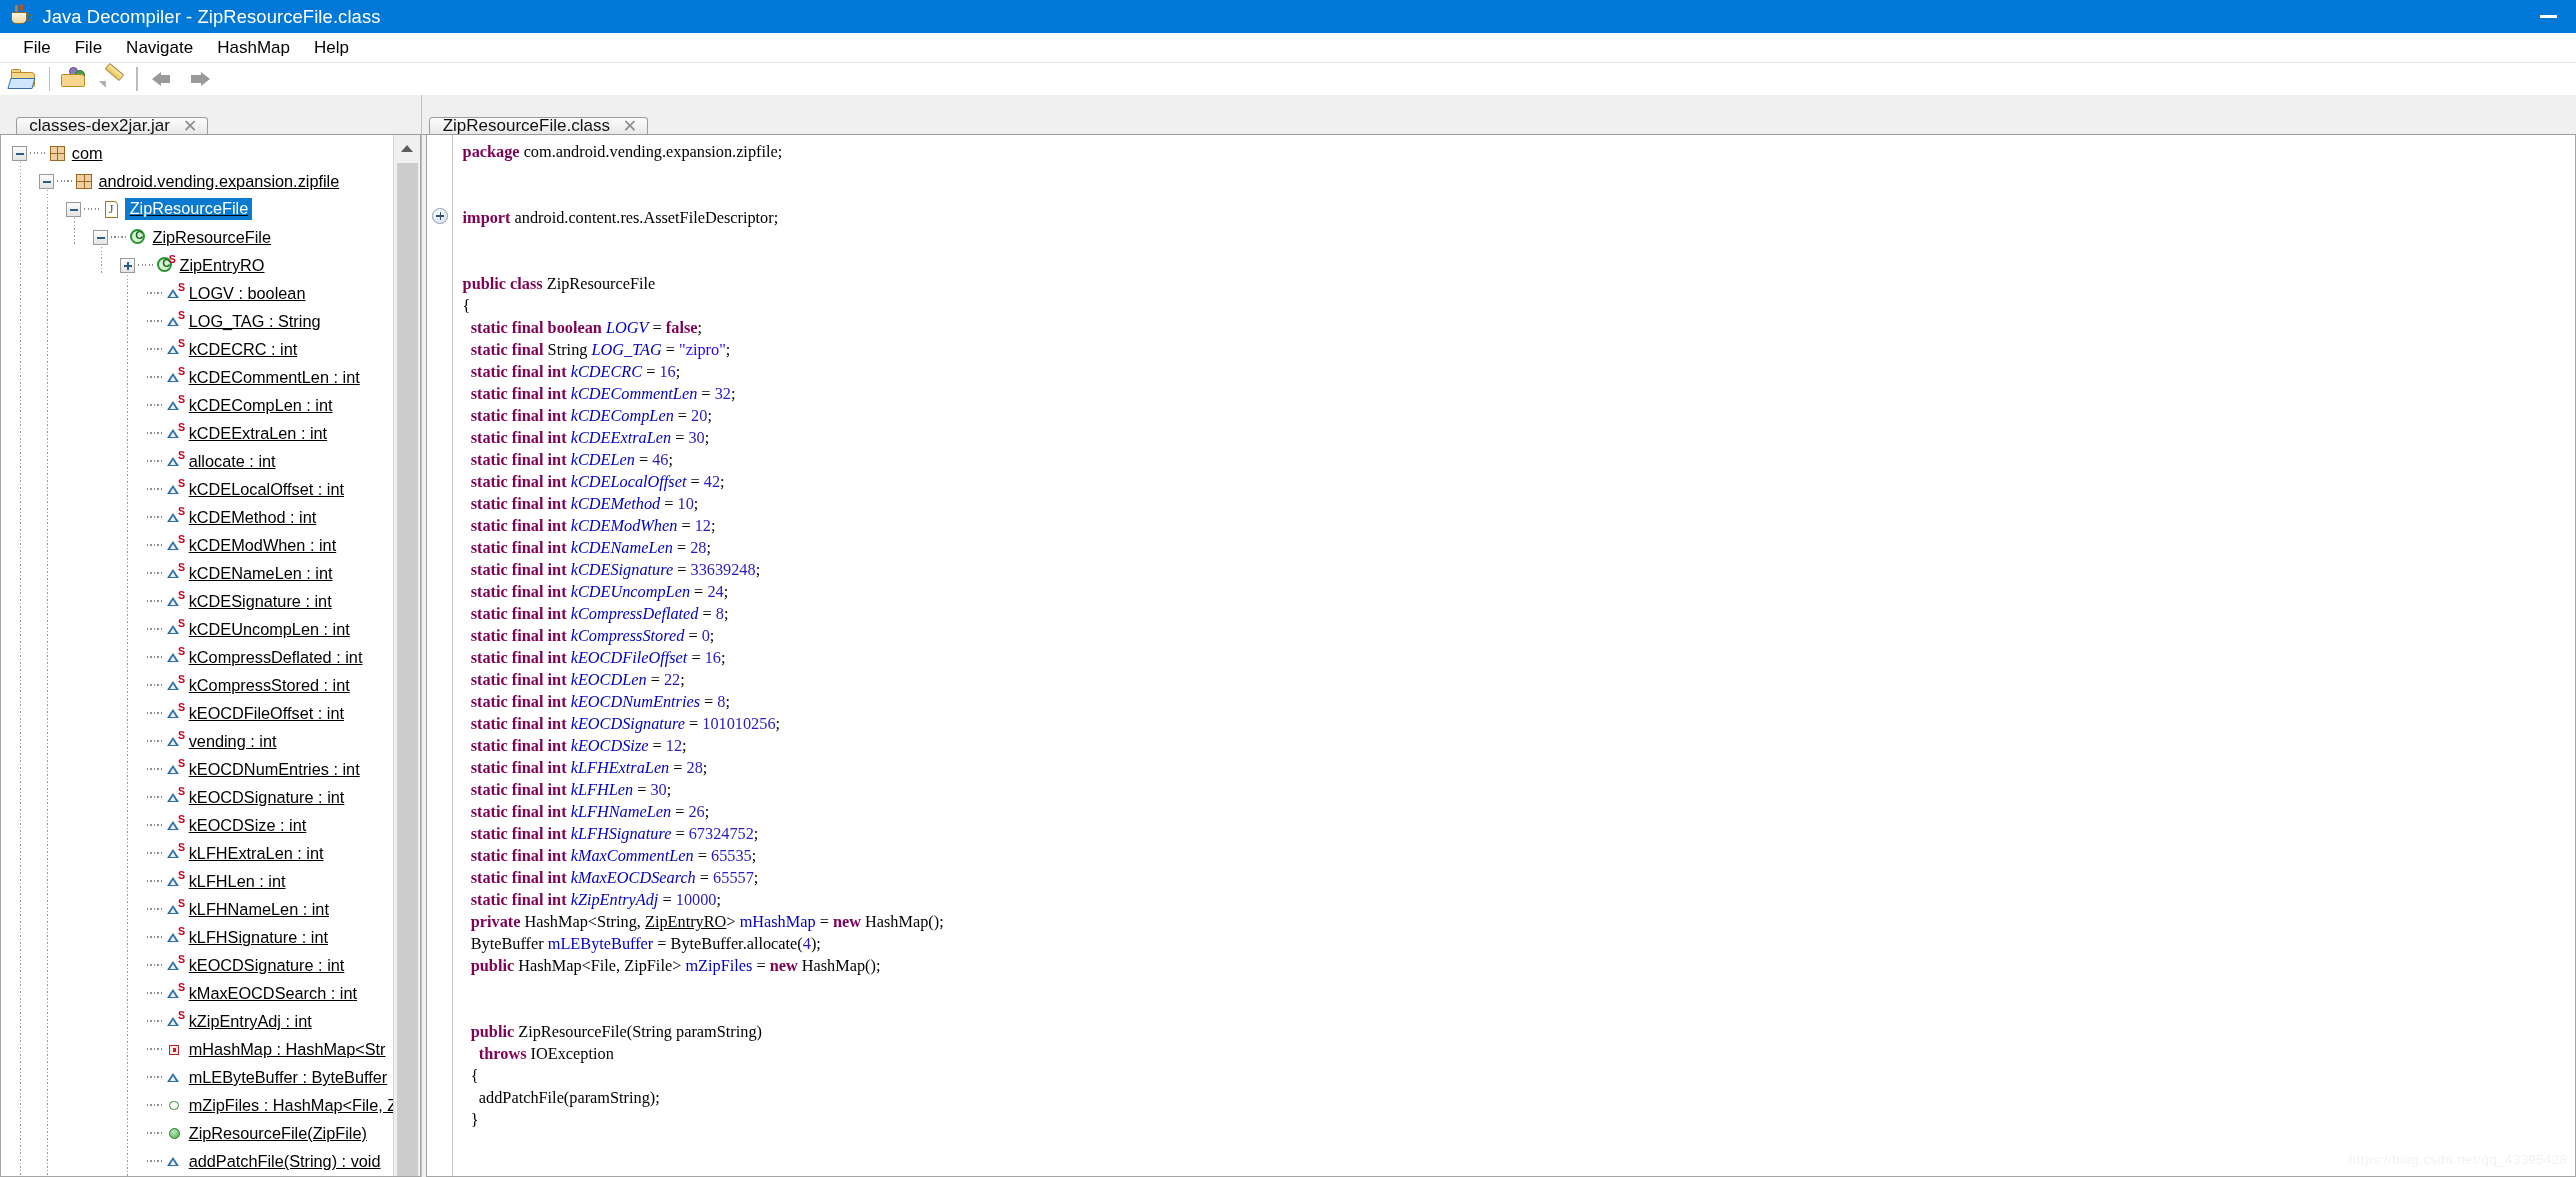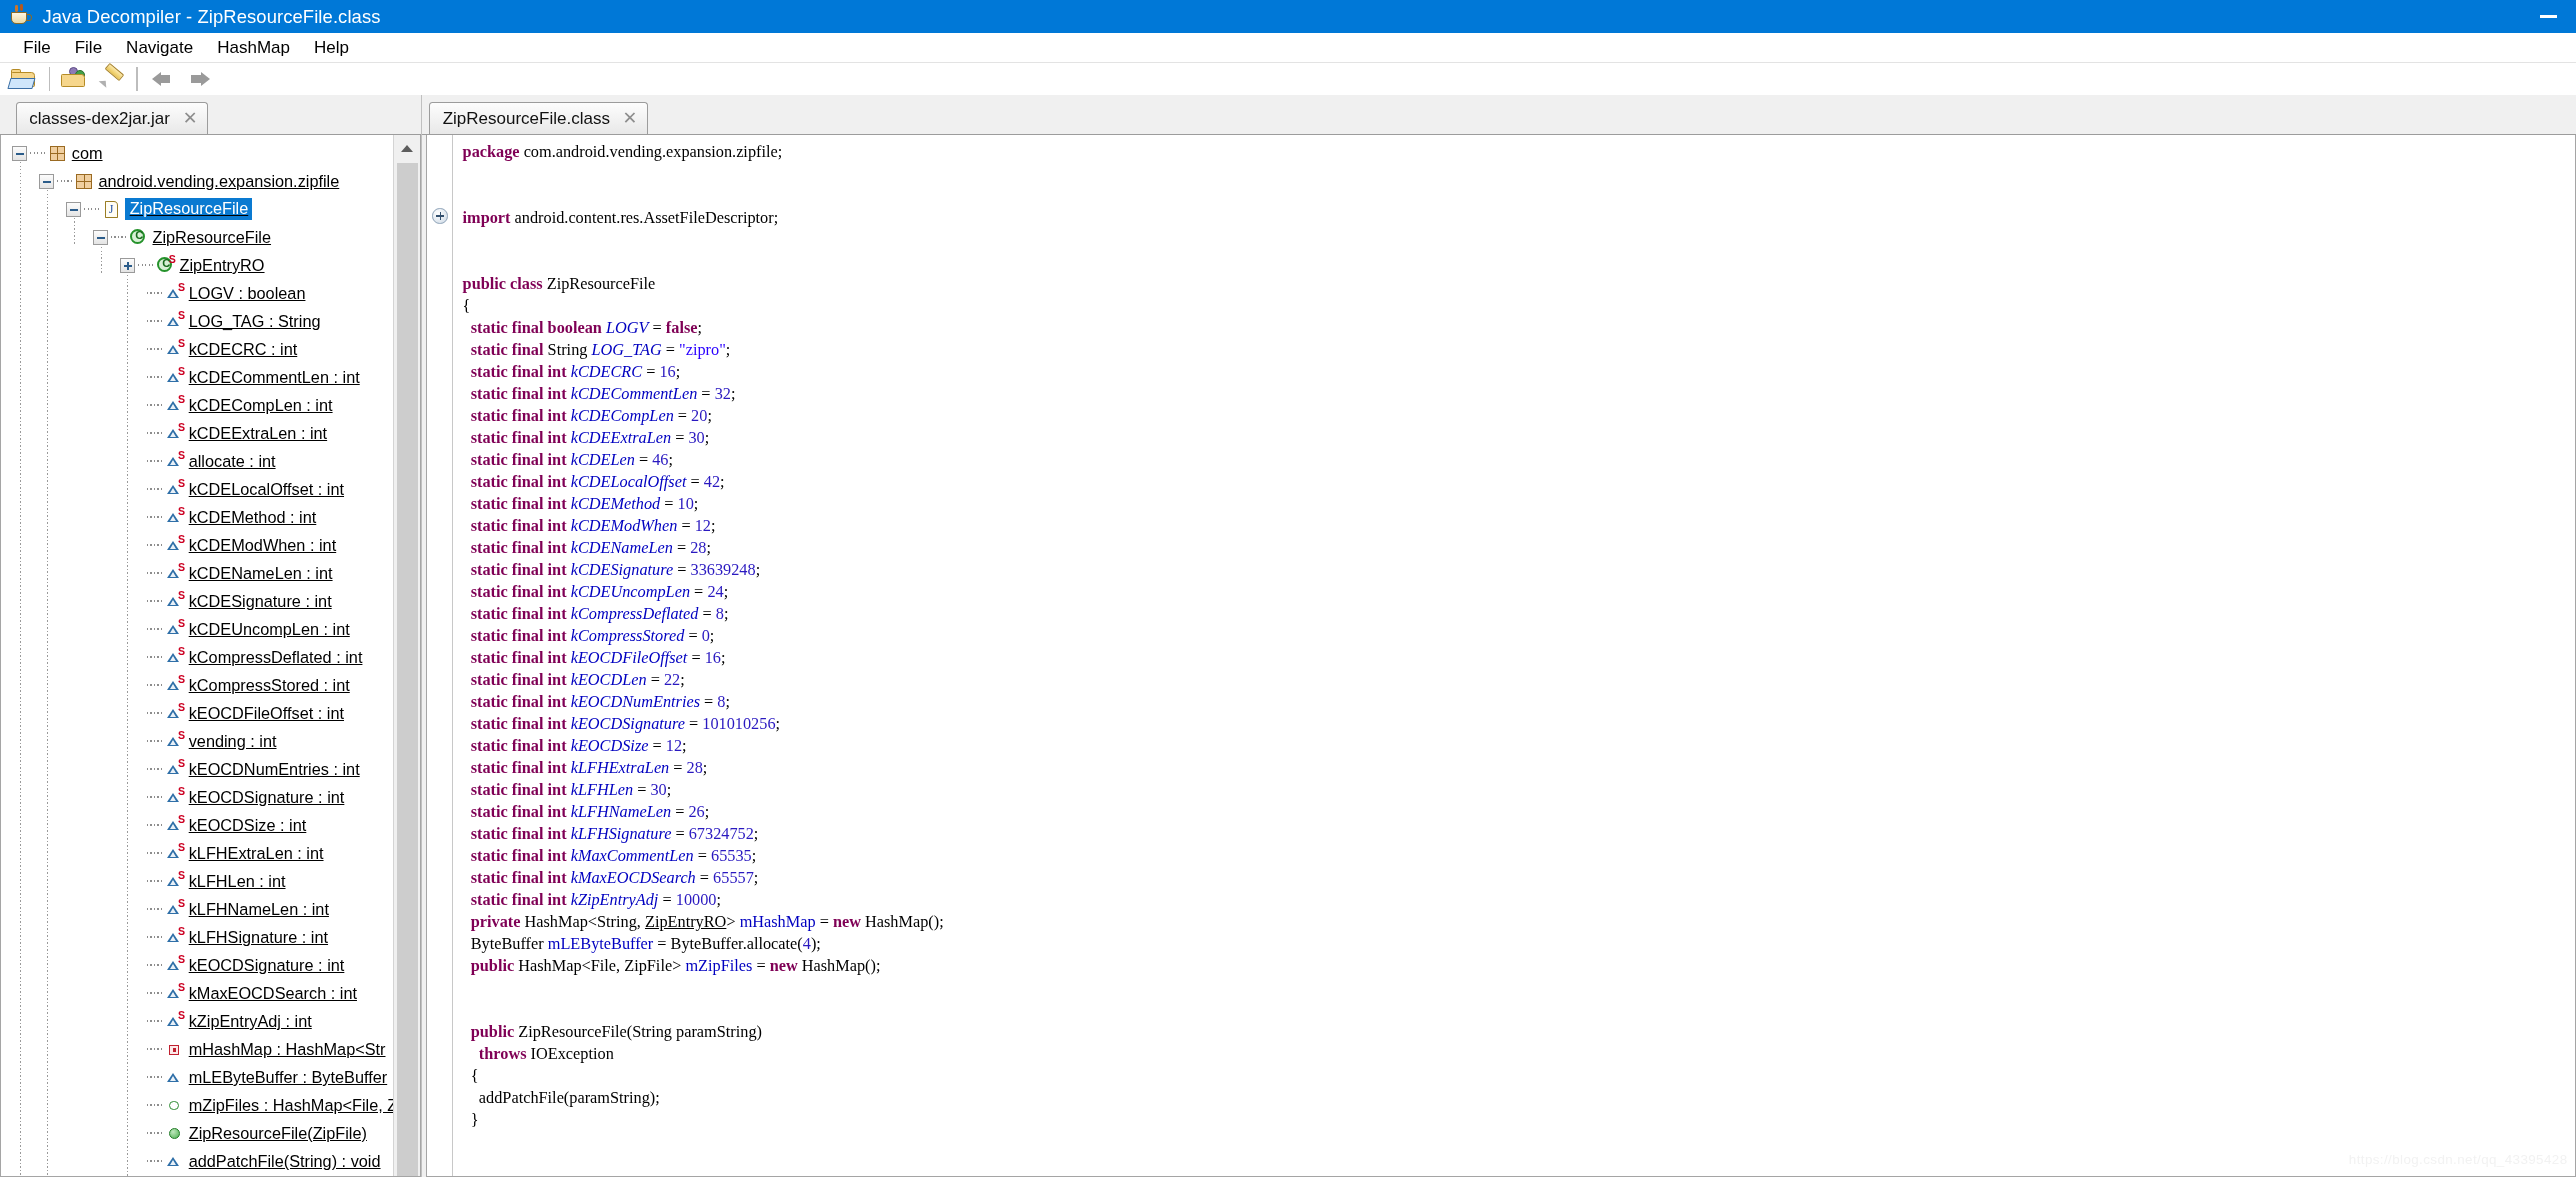--- a/index.html
+++ b/index.html
@@ -206,21 +206,21 @@
   }
   .tabstrip {
     height: 40px;
     background: #f0f0f0;
     display: flex;
     align-items: flex-end;
     padding-left: 8.5px;
     border-bottom: 0.7px solid #9c9c9c;
   }
   .file-tab {
-    height: 32px;
+    height: 17px;
     background: linear-gradient(#fdfdfd, #e8e8e8);
     border: 0.7px solid #9c9c9c;
     border-bottom: none;
     border-radius: 3.5px 3.5px 0 0;
     display: flex;
     align-items: center;
     padding: 0 10px 0 12.7px;
     margin-left: 7px;
   }
   .file-tab .lbl {

